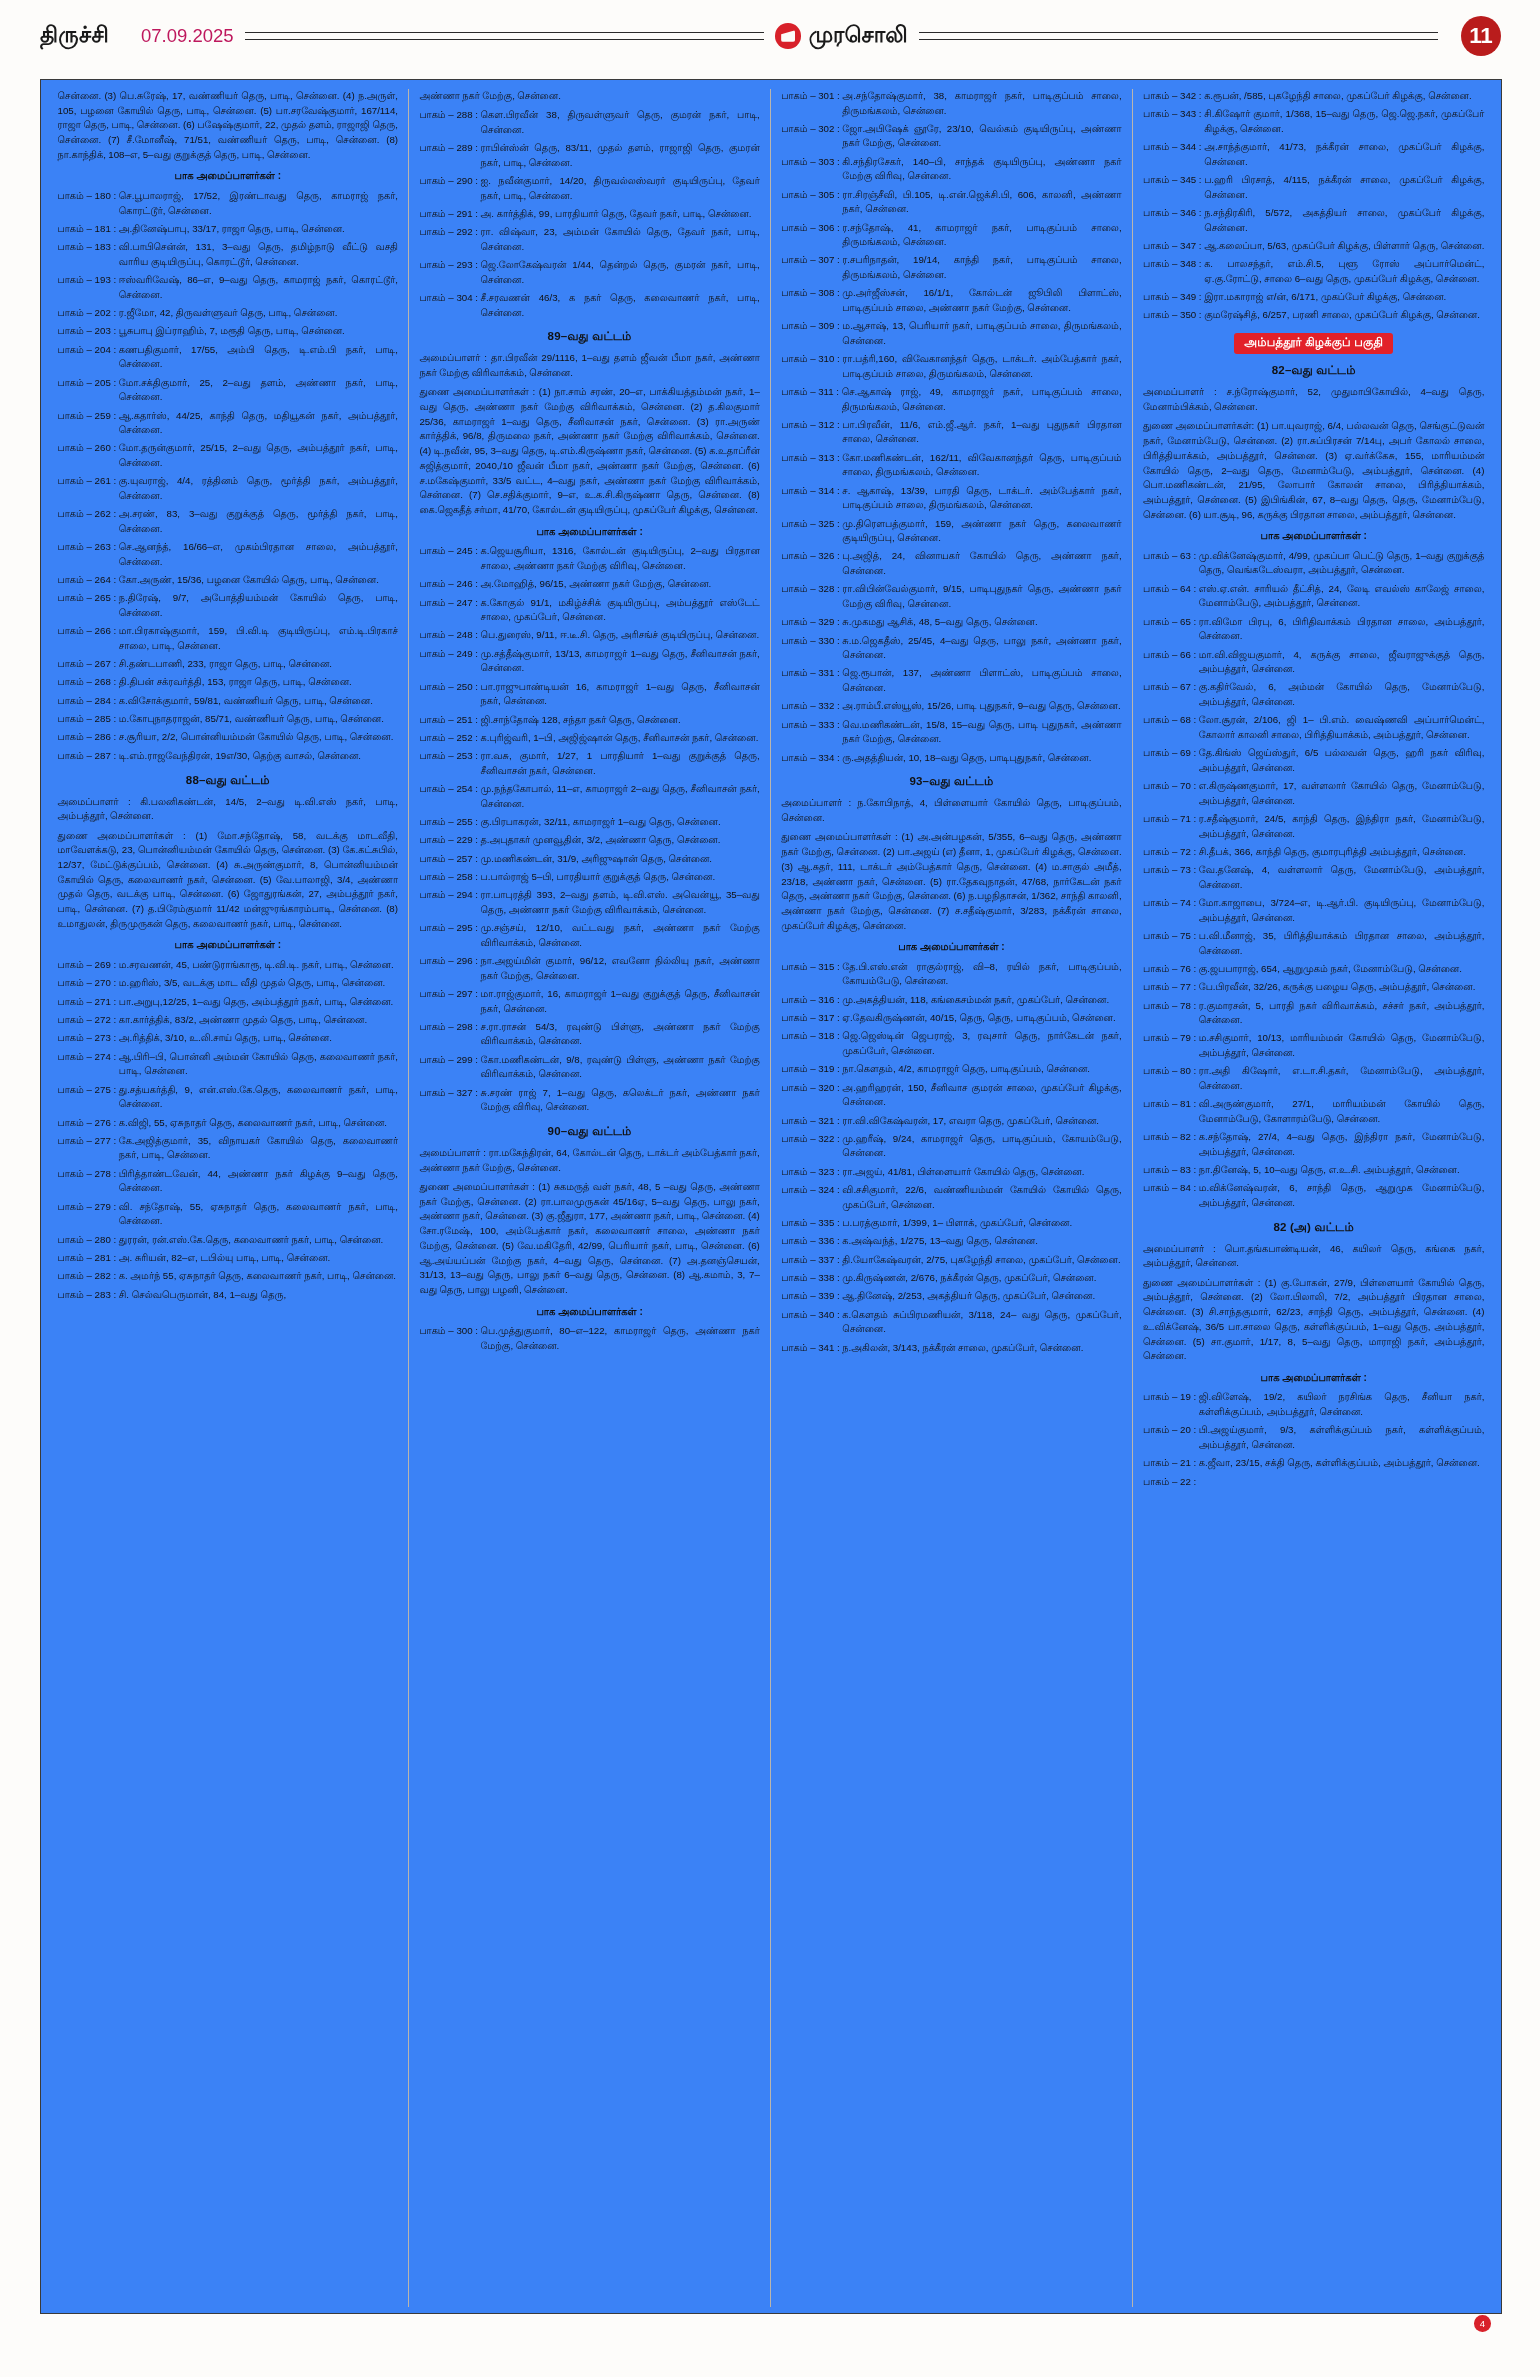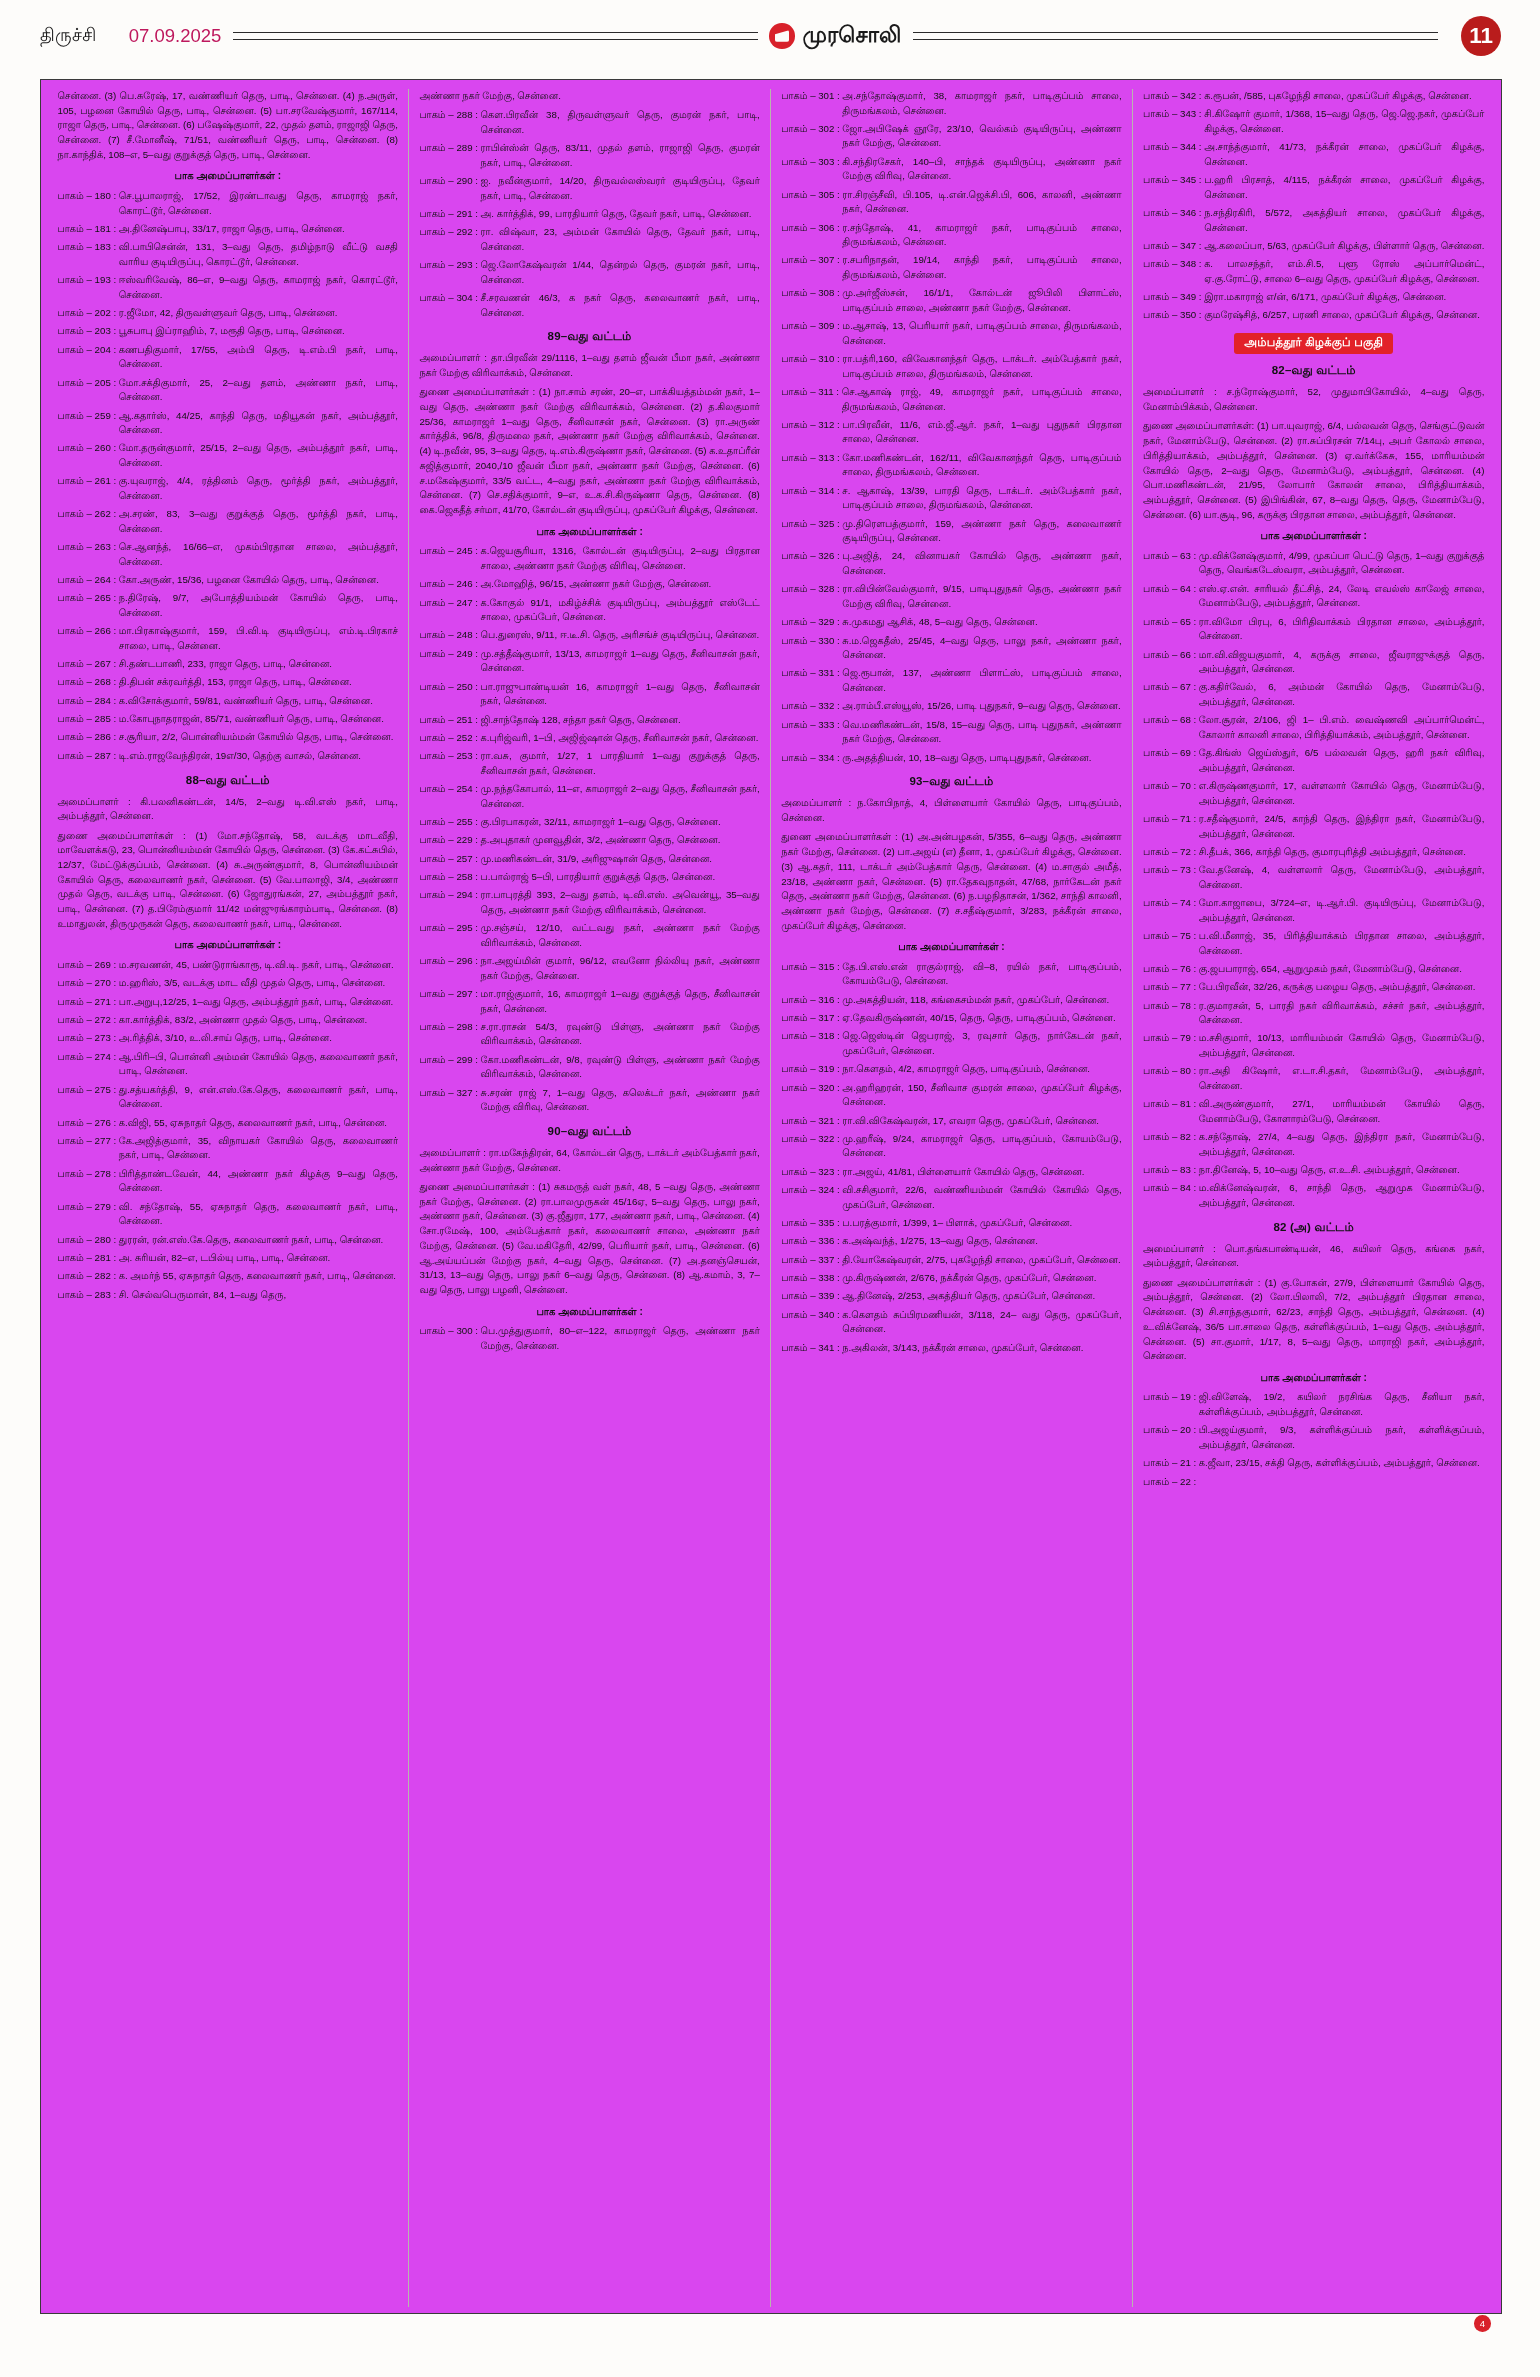--- a/index.html
+++ b/index.html
@@ -20,22 +20,22 @@
   
   .masthead {
     position: relative;
     height: 72px;
     padding: 0 40px;
     display: flex;
     align-items: center;
     box-sizing: border-box;
   }
   .masthead .city {
-    font-size: 18px;
-    font-weight: normal;
+    font-size: 22px;
+    font-weight: bold;
     color: #1a1a1a;
     letter-spacing: 0.3px;
     white-space: nowrap;
   }
   .masthead .date {
     font-size: 18.5px;
     color: #be185d;
     margin-left: 32px;
     white-space: nowrap;
   }
@@ -90,21 +90,21 @@
   }
   
   .frame {
     position: absolute;
     left: 40px;
     top: 79px;
     width: 1462px;
     height: 2235px;
     border: 1.3px solid #3a3a3a;
     box-sizing: border-box;
-    background: #d946ef;
+    background: #3b82f6;
   }
   .cols {
     display: flex;
     height: 100%;
     box-sizing: border-box;
     padding: 9px 6.4px 6.4px 6.4px;
   }
   .col {
     width: 25%;
     box-sizing: border-box;

